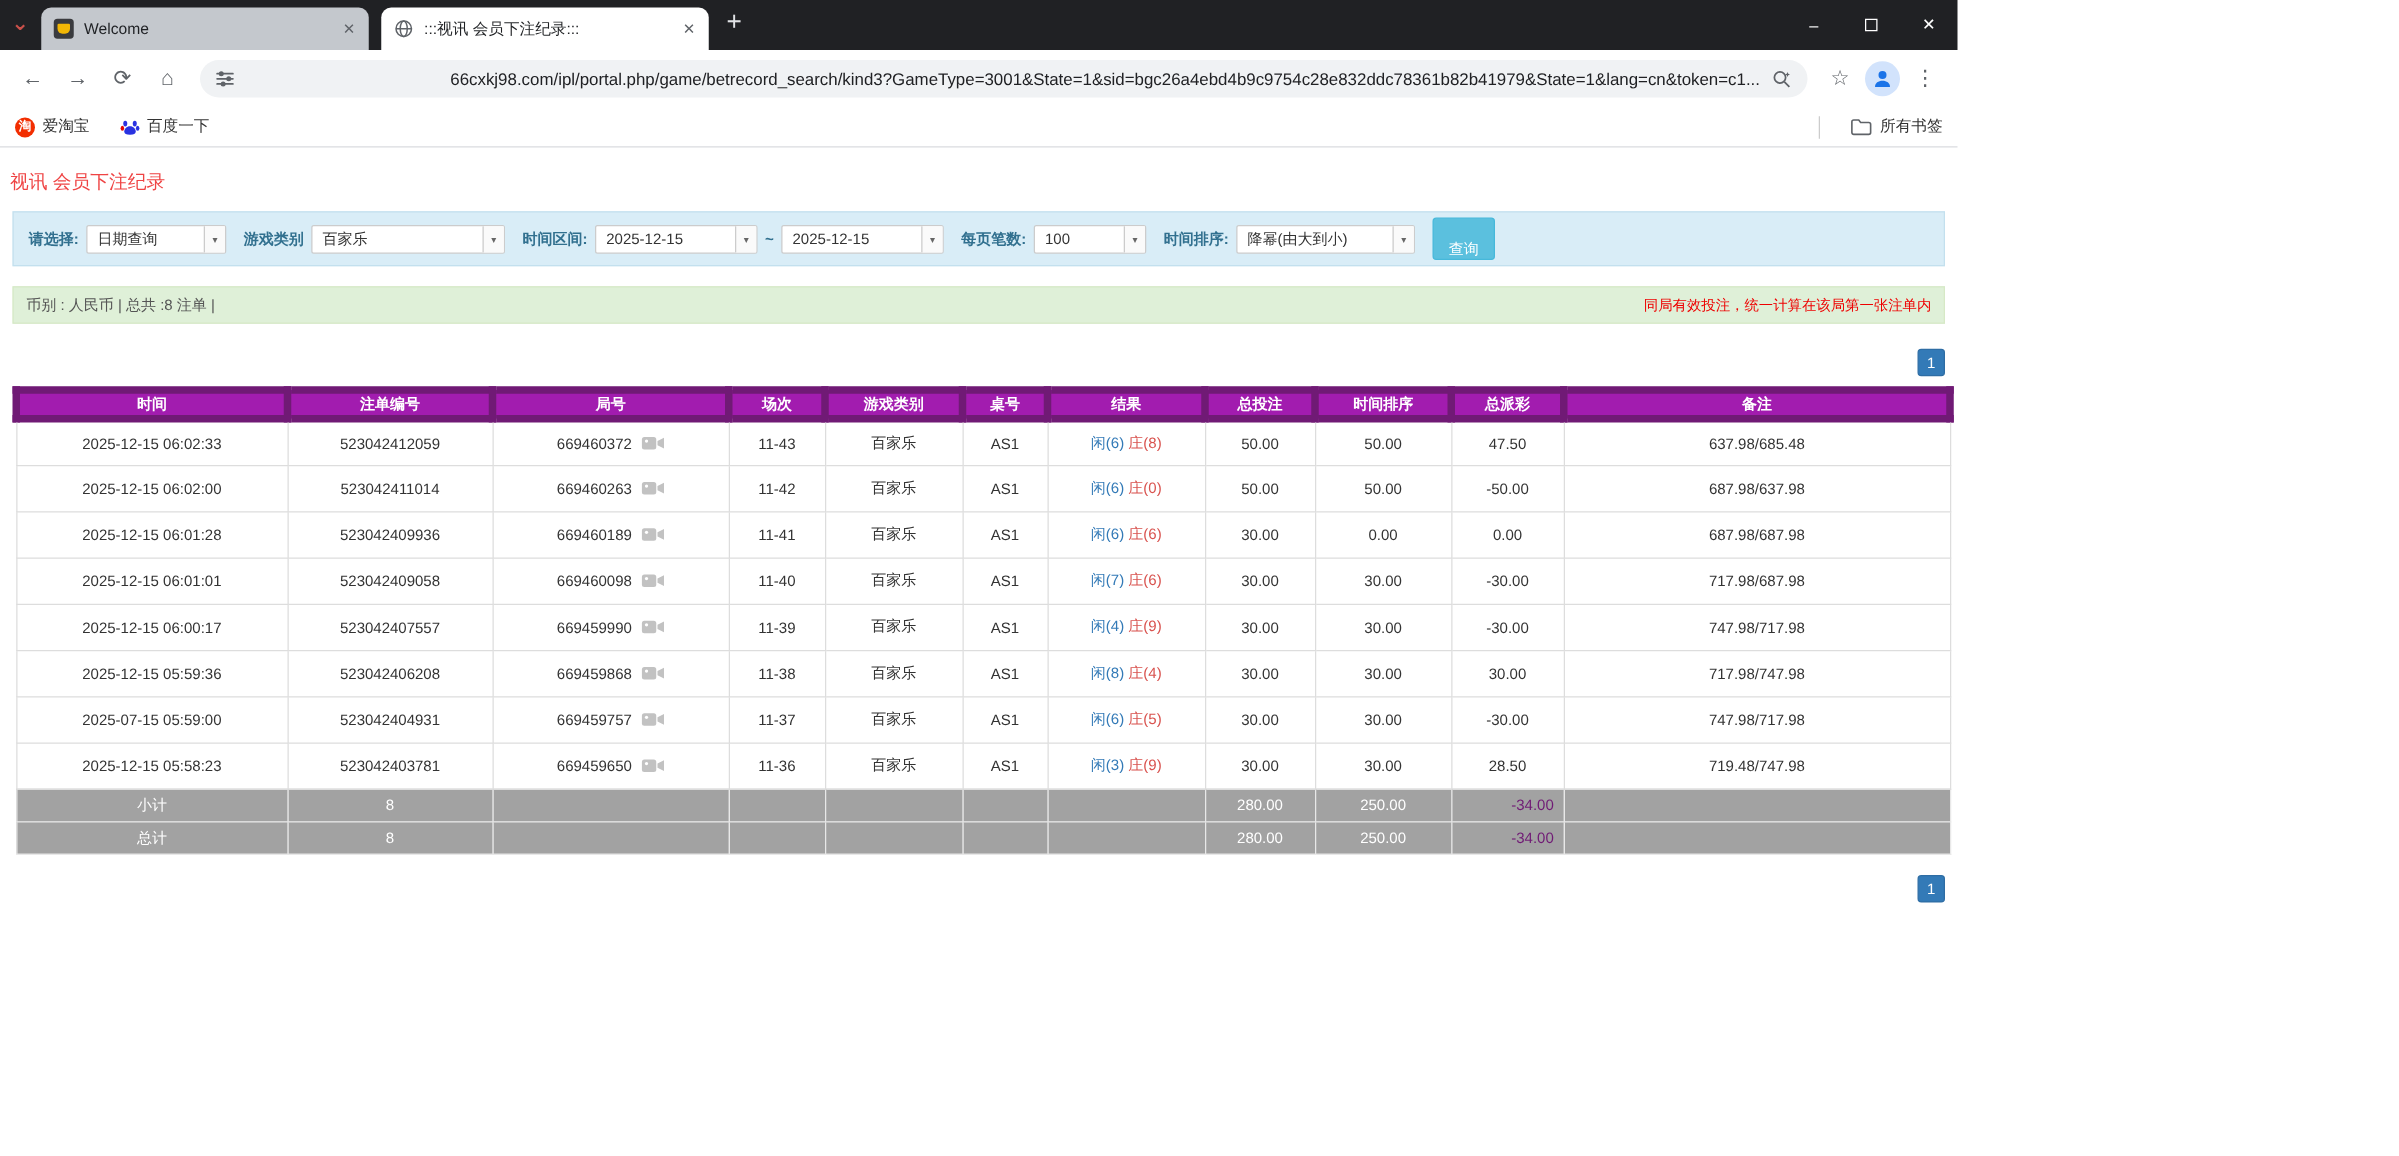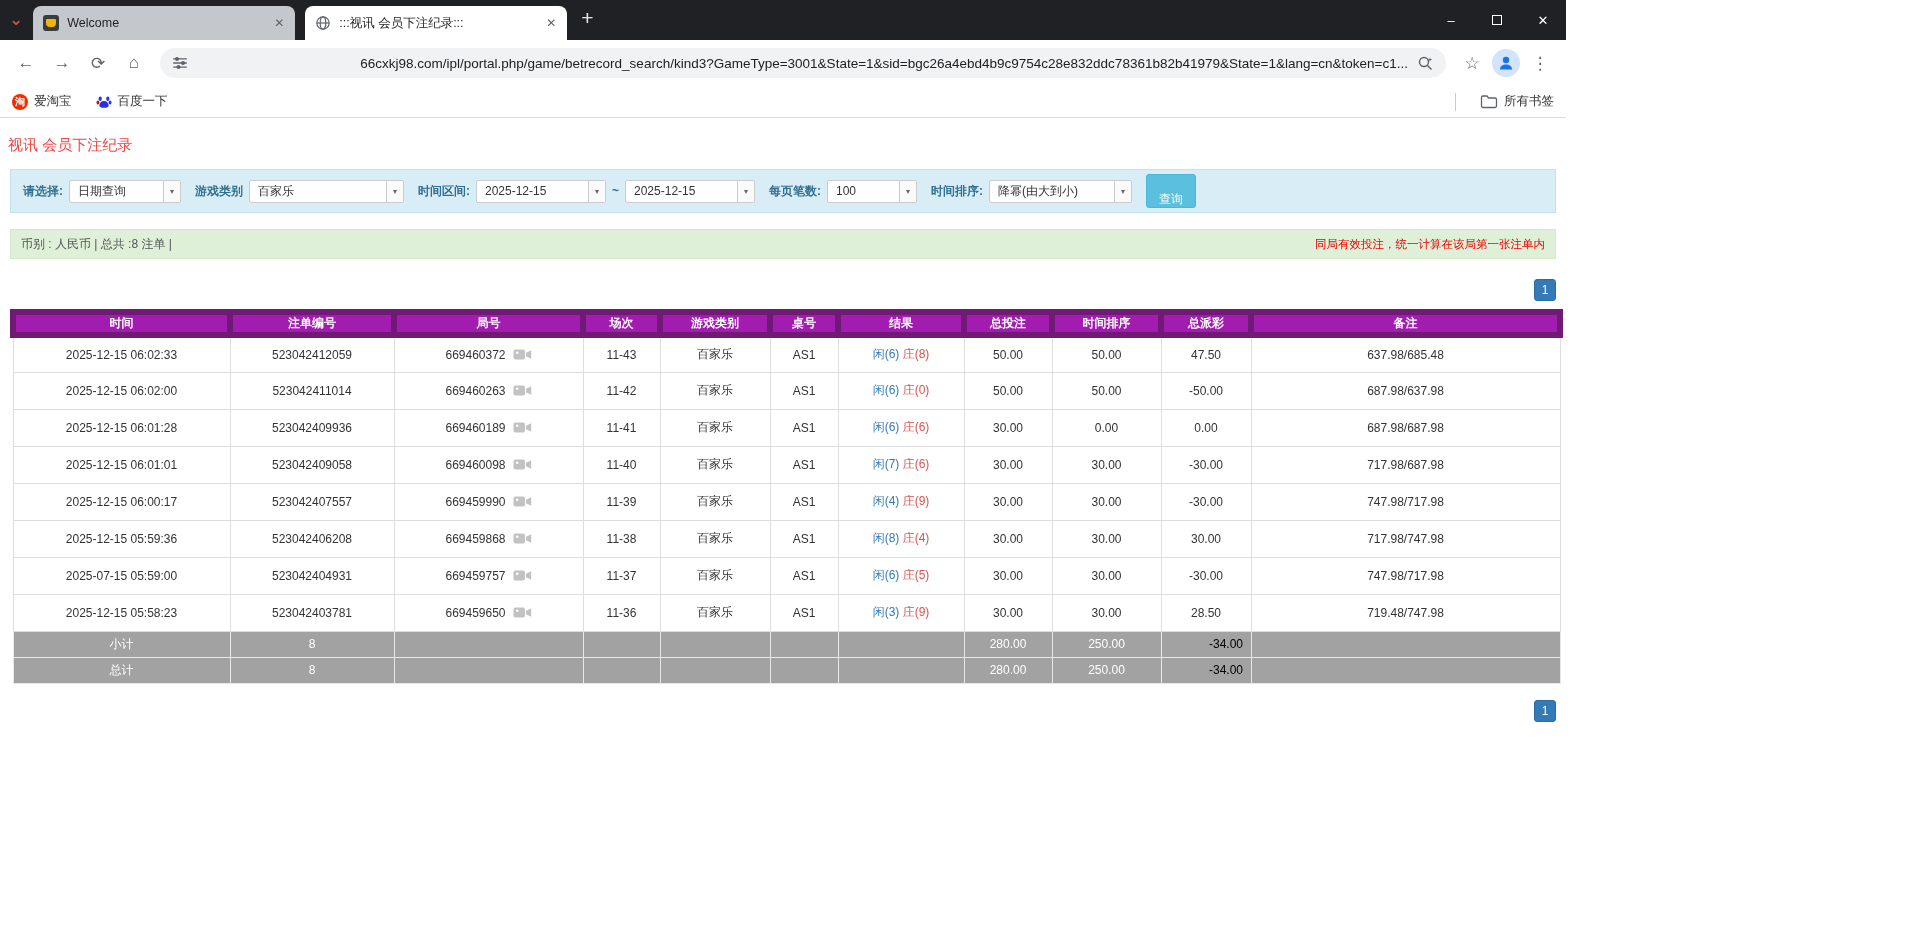--- a/index.html
+++ b/index.html
@@ -62,21 +62,21 @@
 
   table.bet-table { width: 1546px; margin: 0 10px; border-collapse: collapse; table-layout: fixed; font-size: 12px; }
   .bet-table thead th { background: #a21caf; color: #fff; font-weight: bold; height: 23px; border: 6px solid #701a75; }
   .bet-table tbody td { height: 37px; text-align: center; border: 1px solid #ddd; color: #333; background: #fff; }
   .bet-table tfoot td { height: 26px; text-align: center; border: 1px solid #e8e8e8; background: #a2a2a2; color: #fff; }
   col.c0{width:217px} col.c1{width:164px} col.c2{width:189px} col.c3{width:77px} col.c4{width:110px} col.c5{width:68px}
   col.c6{width:126px} col.c7{width:88px} col.c8{width:109px} col.c9{width:90px} col.c10{width:309px}
   .blue { color: #337ab7; }
   td.link { cursor: pointer; }
   .neg { color: #e60000; }
-  .bet-table tfoot td.neg { color: #000000; padding-left: 40px; }
+  .bet-table tfoot td.neg { color: #701a75; padding-left: 40px; }
   .res-p { color: #337ab7; }
   .res-b { color: #d9534f; }
   .round-inner { display: flex; align-items: center; justify-content: center; gap: 7px; }
   .replay { display: inline-flex; align-items: center; cursor: pointer; }
 </style>
 </head>
 <body>
 
 <div class="window">
 

